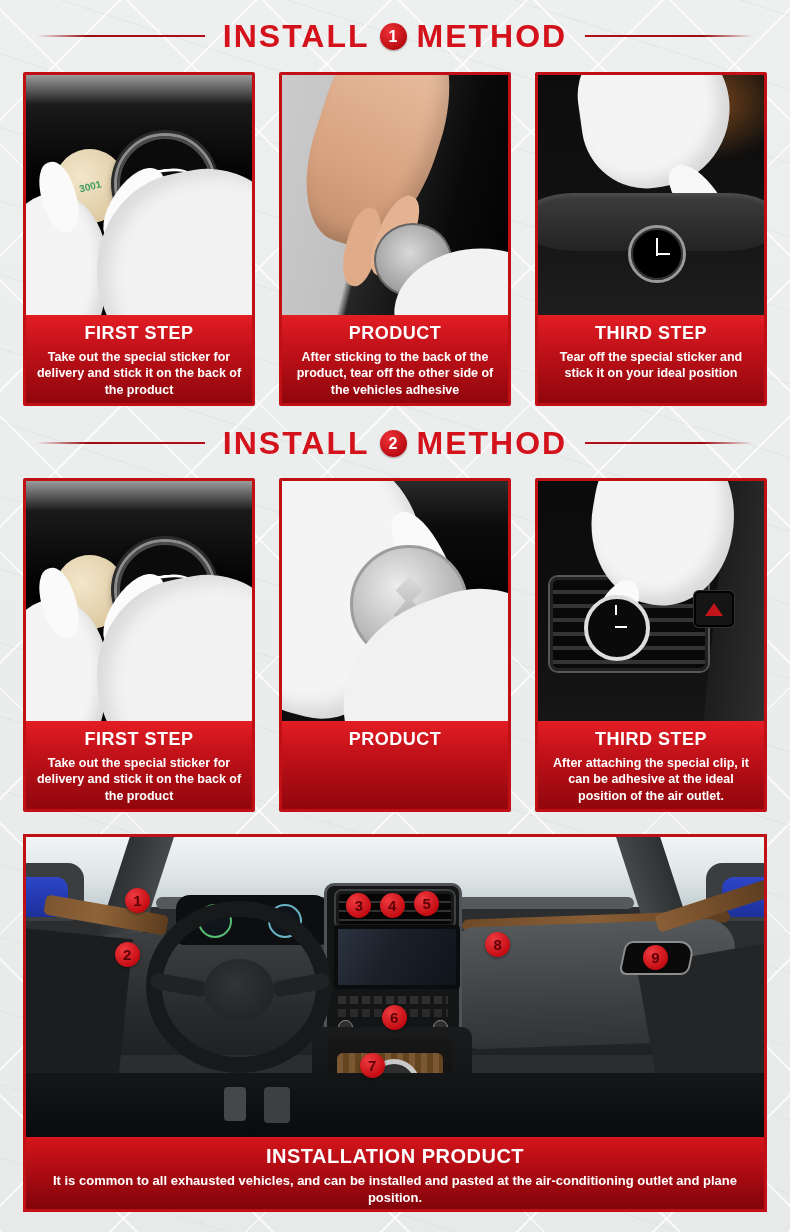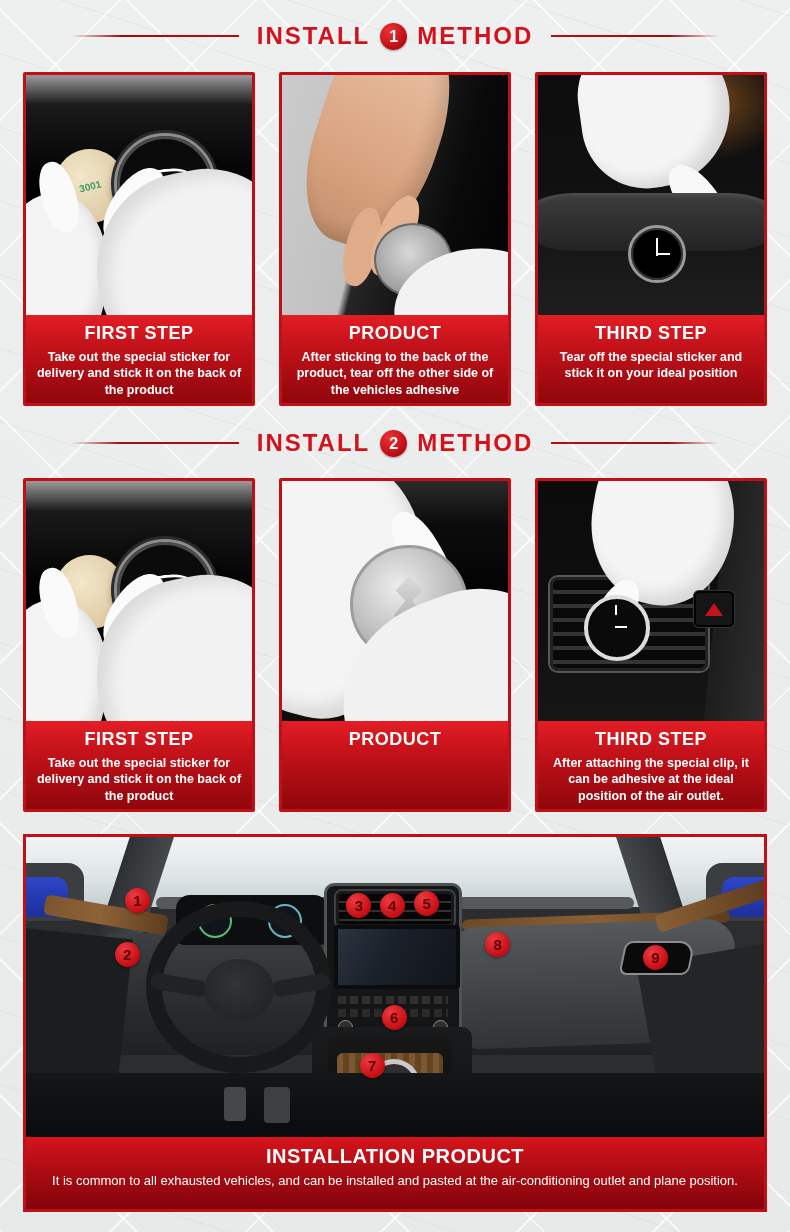--- a/index.html
+++ b/index.html
@@ -8,21 +8,21 @@
     width:790px;height:1232px;position:relative;overflow:hidden;
     background:
       repeating-linear-gradient(45deg, rgba(255,255,255,.7) 0 2px, transparent 2px 96px),
       repeating-linear-gradient(-45deg, rgba(255,255,255,.7) 0 2px, transparent 2px 96px),
       repeating-linear-gradient(18deg, rgba(210,212,214,.35) 0 1px, transparent 1px 70px),
       linear-gradient(180deg,#eeefef,#e8eaea);
   }
   
   .method-header{height:72px;display:flex;align-items:center;justify-content:center;gap:10px;}
   .method-header.second{height:70px;padding-top:2px;}
-  .hword{color:#d4121b;font-size:24px;font-weight:bold;letter-spacing:2px;}
+  .hword{color:#d4121b;font-size:32px;font-weight:bold;letter-spacing:2px;}
   .hbadge{width:27px;height:27px;border-radius:50%;
     background:radial-gradient(circle at 35% 30%,#ee3137,#b60a10 75%);
     color:#fff;font-size:16px;font-weight:bold;line-height:27px;text-align:center;
     box-shadow:0 1px 2px rgba(0,0,0,.35);}
   .hline{width:168px;height:2px;}
   .hline-left{background:linear-gradient(90deg,rgba(150,10,14,0),#9c0d12 30%,#b01015);margin-right:8px;}
   .hline-right{background:linear-gradient(90deg,#b01015,#9c0d12 70%,rgba(150,10,14,0));margin-left:8px;}
   
   .cards{display:flex;justify-content:center;gap:24px;padding:0 23px;}
   .card{width:232px;height:334px;box-sizing:border-box;border:3px solid #c11015;background:#000;border-radius:2px;}
@@ -153,21 +153,21 @@
   .d-floor{left:0;right:0;bottom:0;height:64px;background:linear-gradient(180deg,#151617,#0a0b0c);}
   .d-pedal1{left:198px;bottom:16px;width:22px;height:34px;background:#45484a;border-radius:4px;}
   .d-pedal2{left:238px;bottom:14px;width:26px;height:36px;background:#3d4042;border-radius:4px;}
   .marker{width:25px;height:25px;margin-left:-12.5px;margin-top:-12.5px;border-radius:50%;
     background:radial-gradient(circle at 35% 30%,#ee3a40,#c40b12 72%);
     color:#5d0206;font-weight:bold;font-size:15px;line-height:25px;text-align:center;
     box-shadow:0 1px 3px rgba(0,0,0,.45);z-index:20;}
   .dia-panel{height:72px;box-sizing:border-box;padding:7px 22px 4px;text-align:center;color:#fff;
     background:linear-gradient(180deg,#d6141b 0%,#b30d14 40%,#83030a 100%);}
   .dia-panel h3{margin:1px 0 5px;font-size:20px;font-weight:800;letter-spacing:.5px;}
-  .dia-panel p{margin:0;font-size:13px;font-weight:400;line-height:1.3;}
+  .dia-panel p{margin:0;font-size:13px;font-weight:700;line-height:1.3;}
 </style>
 </head>
 <body>
 
 <div class="page">
 
   <div class="method-header">
     <span class="hline hline-left"></span>
     <span class="hword">INSTALL</span>
     <span class="hbadge">1</span>

